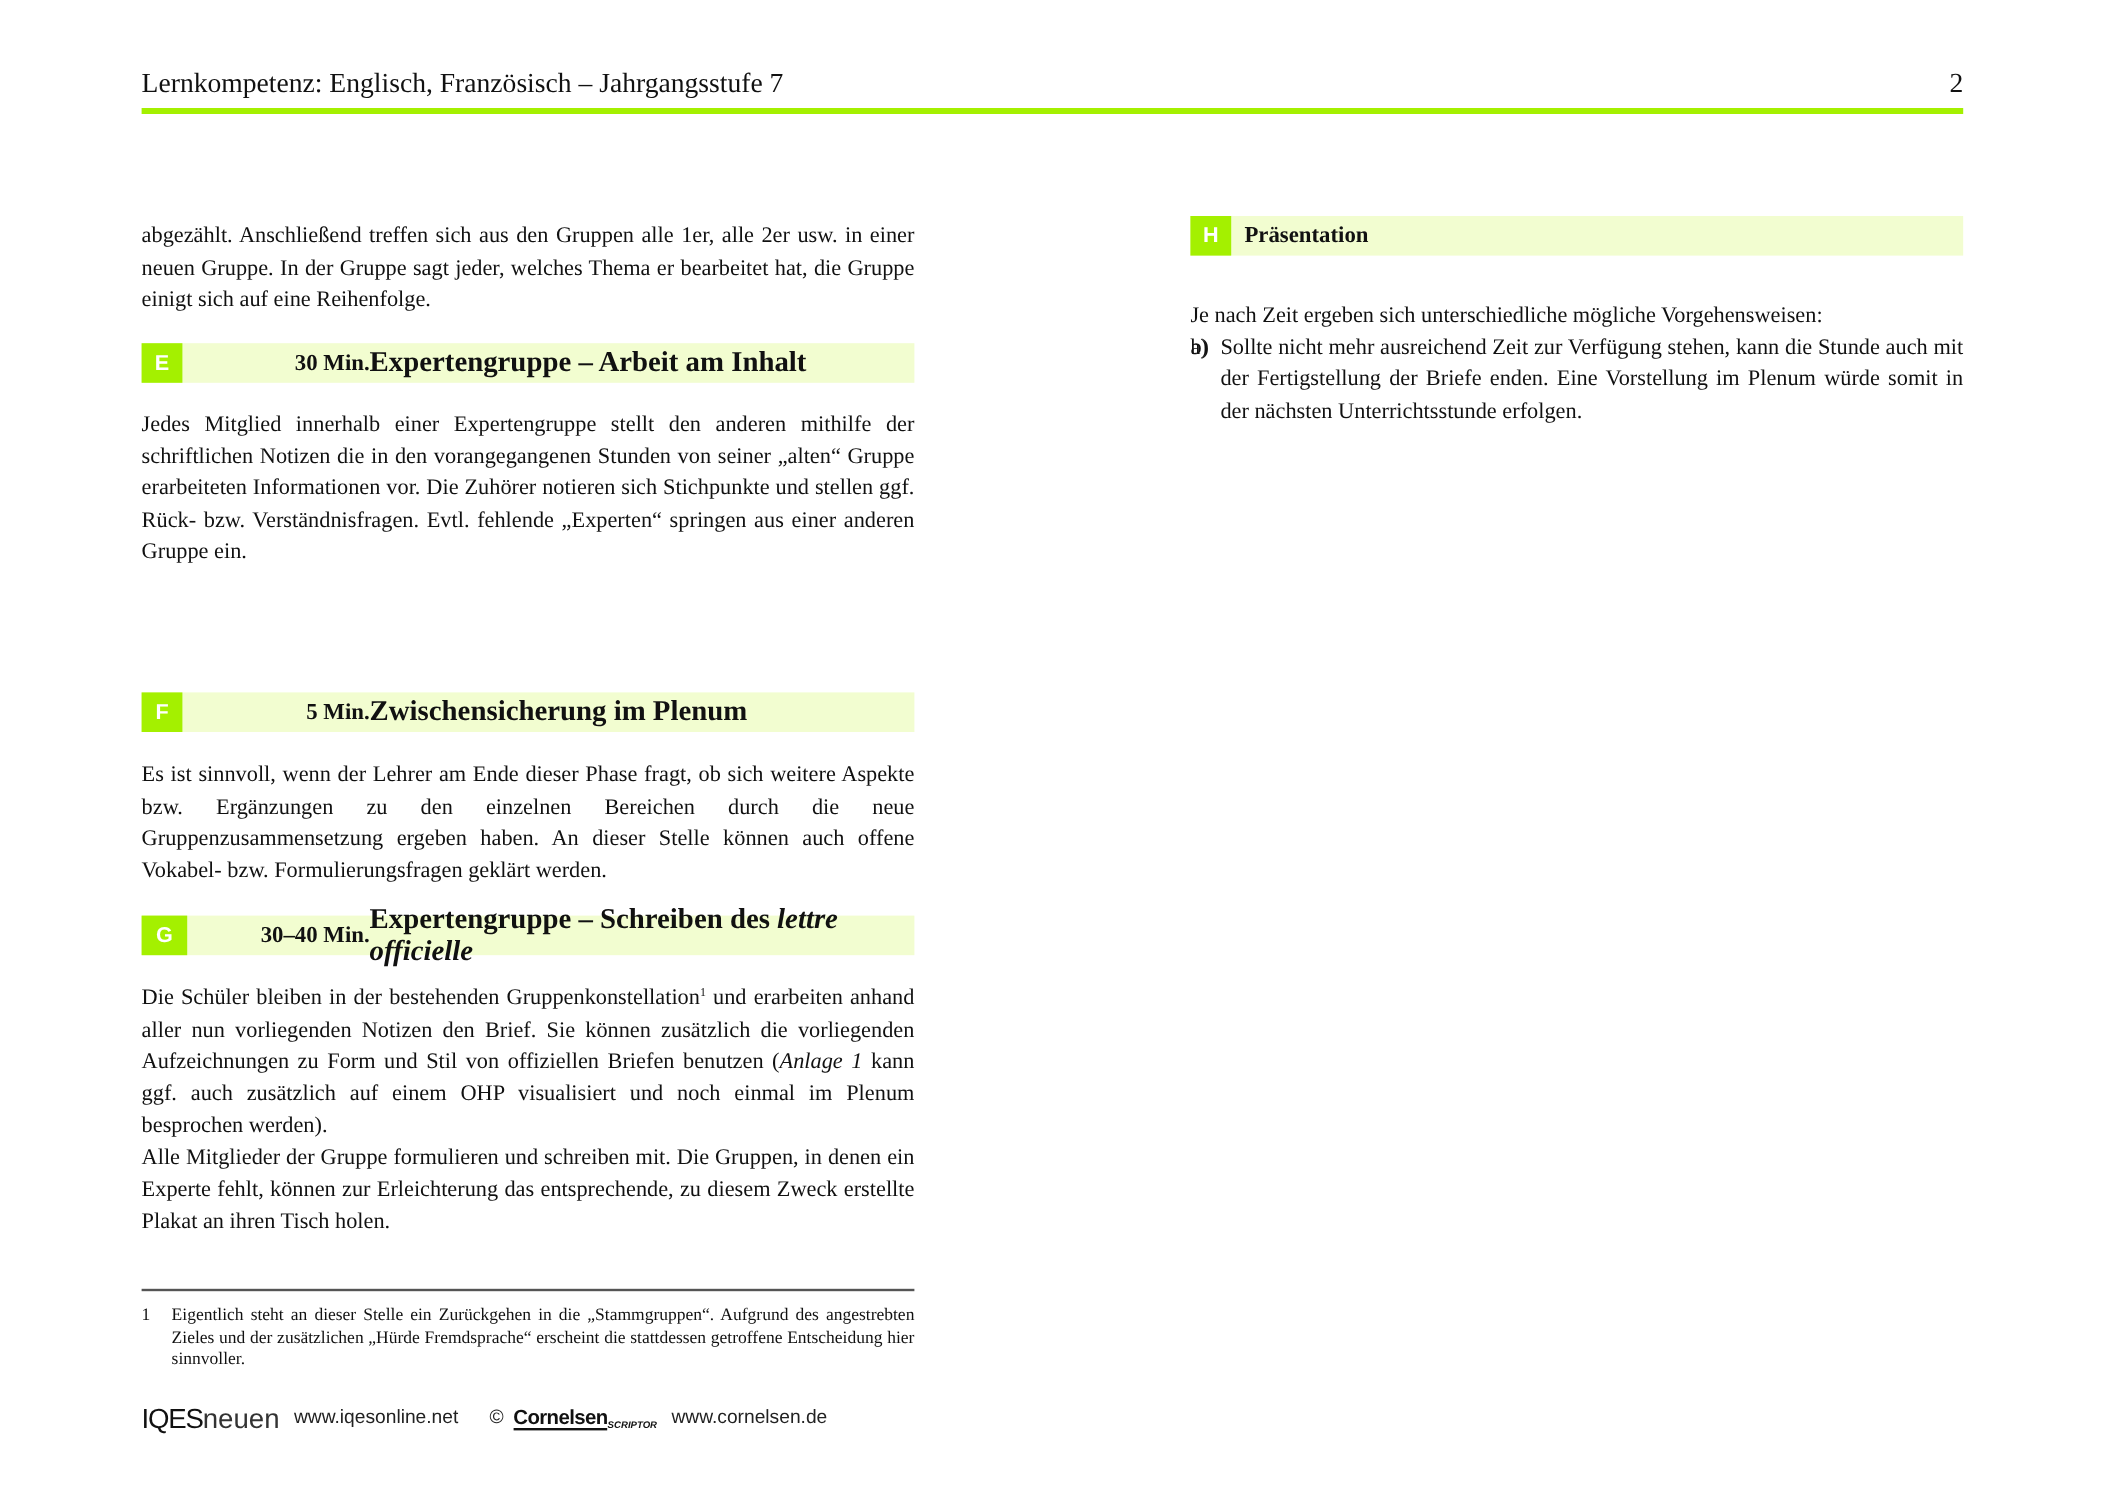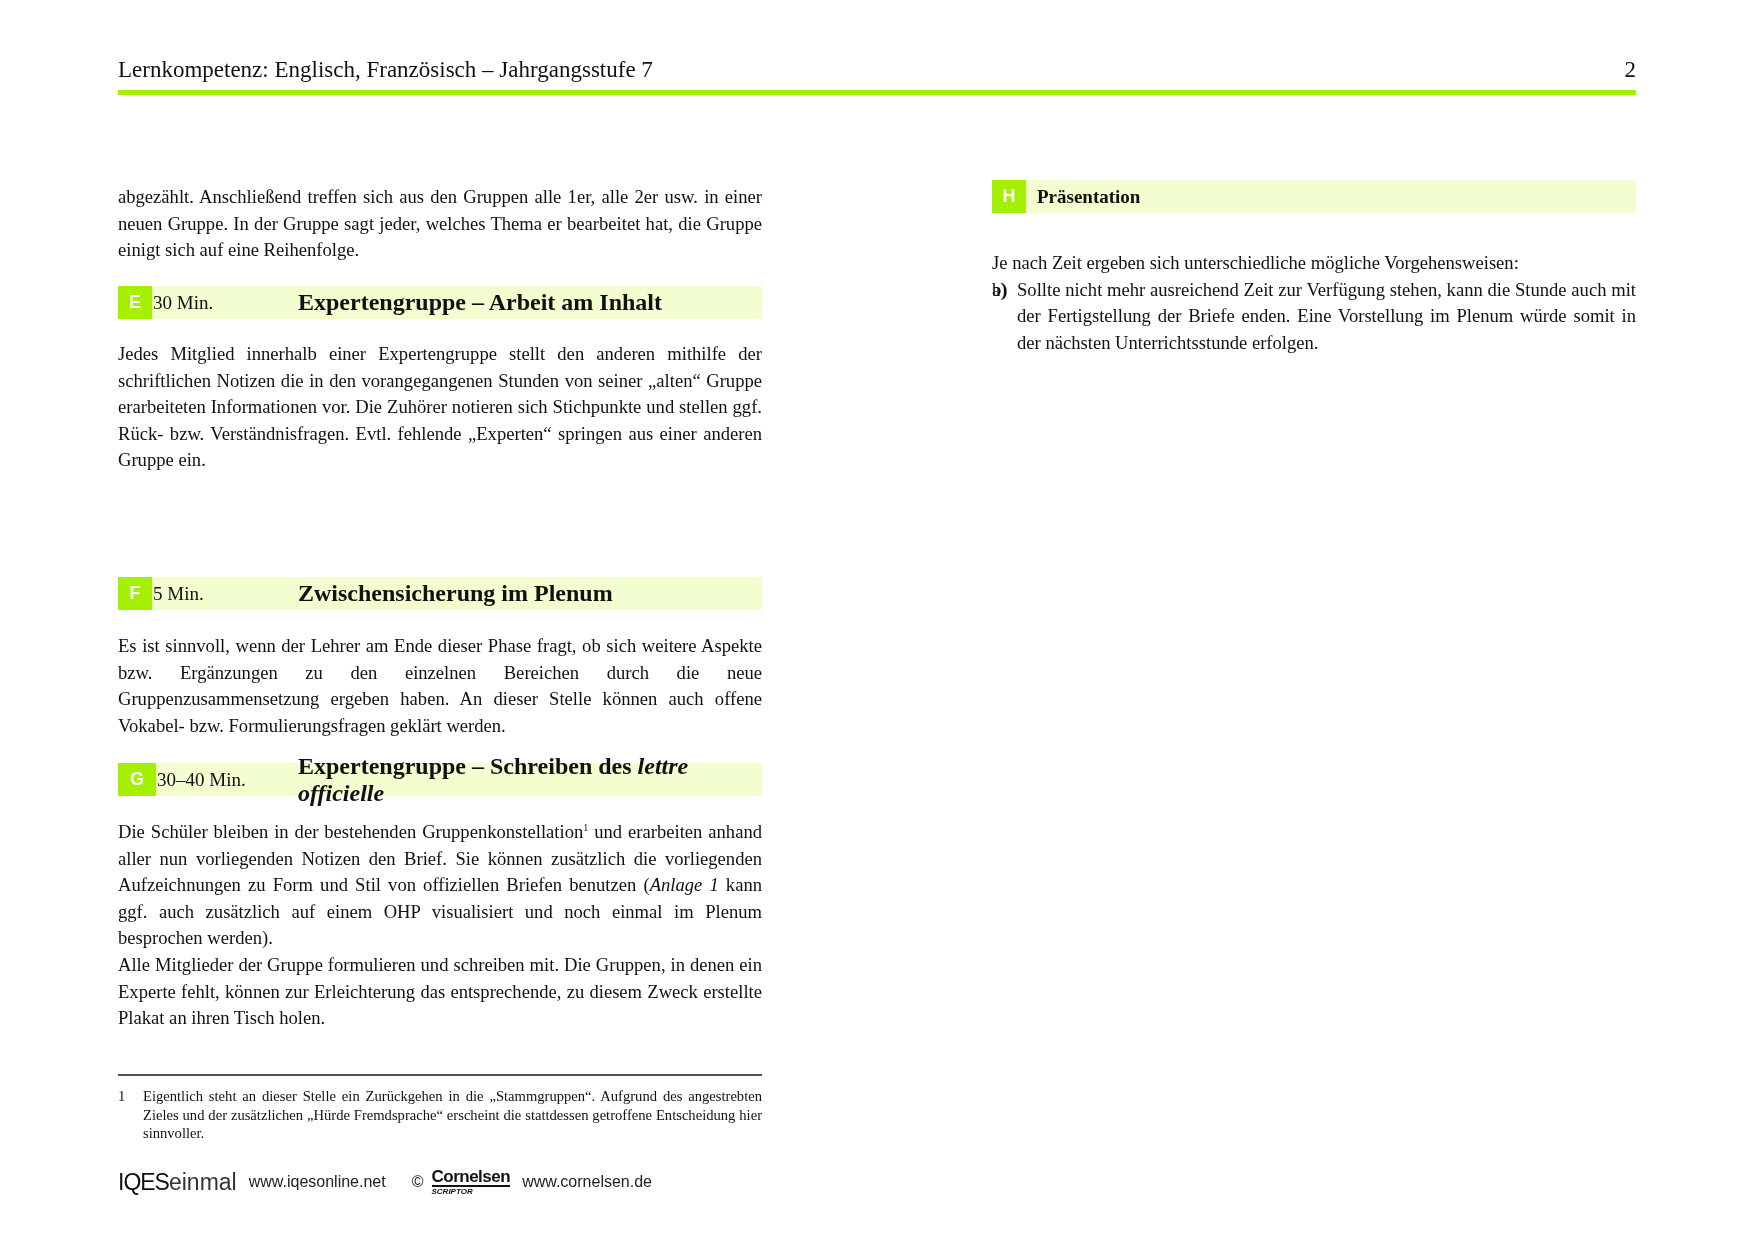--- a/index.html
+++ b/index.html
@@ -14,40 +14,40 @@
   .col-left { left: 118px; }
   .col-right { left: 992px; }
 
   .p { font-size: 18.6px; line-height: 26.6px; text-align: justify; margin: 0; }
 
   .bar { position: absolute; height: 33px; width: 644px; background: #f2fdd0; display: flex; align-items: center; }
   .badge { width: 34px; height: 33px; background: #a4f000; color: #fff;
            font-family: "Liberation Sans", "DejaVu Sans", sans-serif; font-size: 18px; font-weight: bold;
            display: flex; align-items: center; justify-content: center; flex: none; }
   .badge.wide { width: 38px; }
-  .bar-time { font-weight: normal; font-size: 19px; margin-left: 1px; width: 145px; flex: none; }
+  .bar-time { font-weight: bold; font-size: 19px; margin-left: 11px; width: 145px; flex: none; text-align: right; }
   .bar-title { font-weight: bold; font-size: 24px; }
   .bar-title-only { font-weight: bold; font-size: 19px; margin-left: 11px; }
 
   .list { margin: 0; padding: 0; list-style: none; }
   .list li { position: relative; padding-left: 25px; font-size: 18.6px; line-height: 26.6px; text-align: justify; }
   .list li .lbl { position: absolute; left: 0; top: 0; }
 
   .fn-rule { position: absolute; left: 118px; top: 1074px; width: 644px; height: 2px; background: #555; }
   .fn { position: absolute; left: 118px; top: 1087px; width: 644px; font-size: 14.6px; line-height: 18.5px; }
   .fn-num { position: absolute; left: 0; top: 0; }
   .fn-text { margin-left: 25px; text-align: justify; }
 
   .footer { position: absolute; left: 118px; top: 1168px; height: 28px; display: flex; align-items: center;
             font-family: "Liberation Sans", "DejaVu Sans", sans-serif; color: #222; }
   .logo-iqes { font-size: 23px; letter-spacing: -1px; color: #111; }
   .logo-iqes .thin { font-weight: normal; color: #333; letter-spacing: 0; }
   .url { font-size: 16px; margin-left: 12px; color: #222; }
   .copy { font-size: 16px; margin-left: 26px; }
-  .logo-corn { display: inline-flex; flex-direction: column; align-items: flex-start; margin-left: 8px; line-height: 1; }
+  .logo-corn { display: inline-flex; flex-direction: row; align-items: flex-end; margin-left: 8px; line-height: 1; }
   .logo-corn .main { font-size: 17px; font-weight: bold; color: #111; border-bottom: 2px solid #111; letter-spacing: -0.5px; }
   .logo-corn .sub { font-size: 8px; font-weight: bold; font-style: italic; color: #111; margin-top: 1px; }
   sup { font-size: 10px; vertical-align: 7px; line-height: 0; }
 </style>
 </head>
 <body>
 
 <div class="hdr-title">Lernkompetenz: Englisch, Französisch – Jahrgangsstufe 7</div>
 <div class="hdr-page">2</div>
 <div class="hdr-rule"></div>
@@ -96,21 +96,21 @@
   </ul>
 </div>
 
 <div class="fn-rule"></div>
 <div class="fn">
   <span class="fn-num">1</span>
   <div class="fn-text">Eigentlich steht an dieser Stelle ein Zurückgehen in die „Stammgruppen“. Aufgrund des angestrebten Zieles und der zusätzlichen „Hürde Fremdsprache“ erscheint die stattdessen getroffene Entscheidung hier sinnvoller.</div>
 </div>
 
 <div class="footer">
-  <span class="logo-iqes"><span>IQES</span><span class="thin">einmal</span></span>
+  <span class="logo-iqes"><span>IQES</span><span class="thin">neuen</span></span>
   <span class="url">www.iqesonline.net</span>
   <span class="copy">©</span>
   <span class="logo-corn">
       <span class="main">Cornelsen</span>
       <span class="sub">SCRIPTOR</span>
     </span>
   <span class="url">www.cornelsen.de</span>
 </div>
 
 </body></html>

